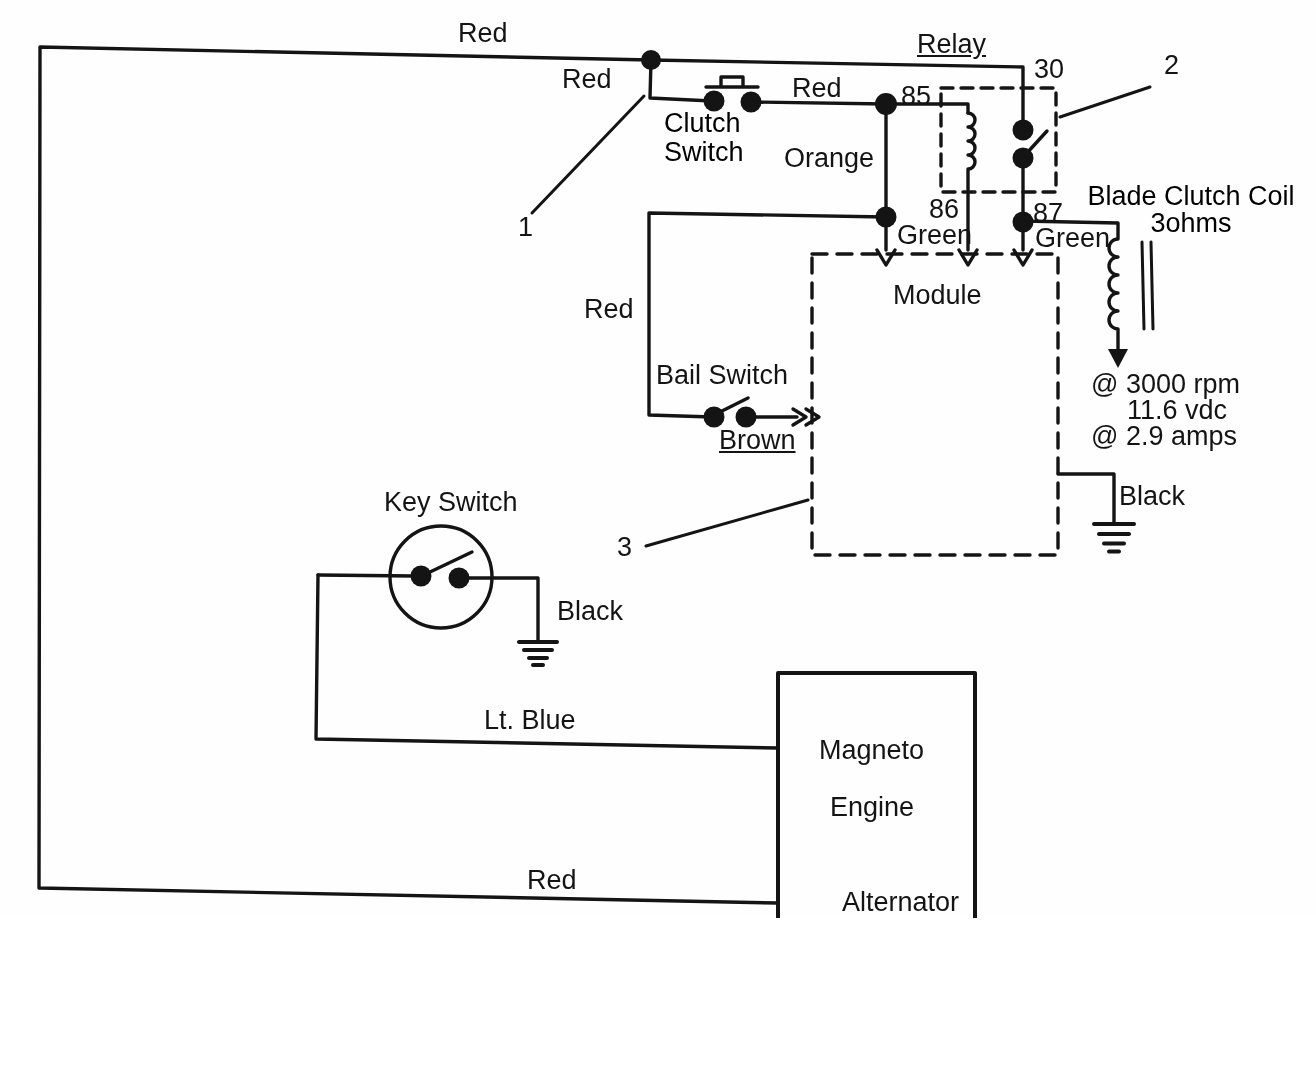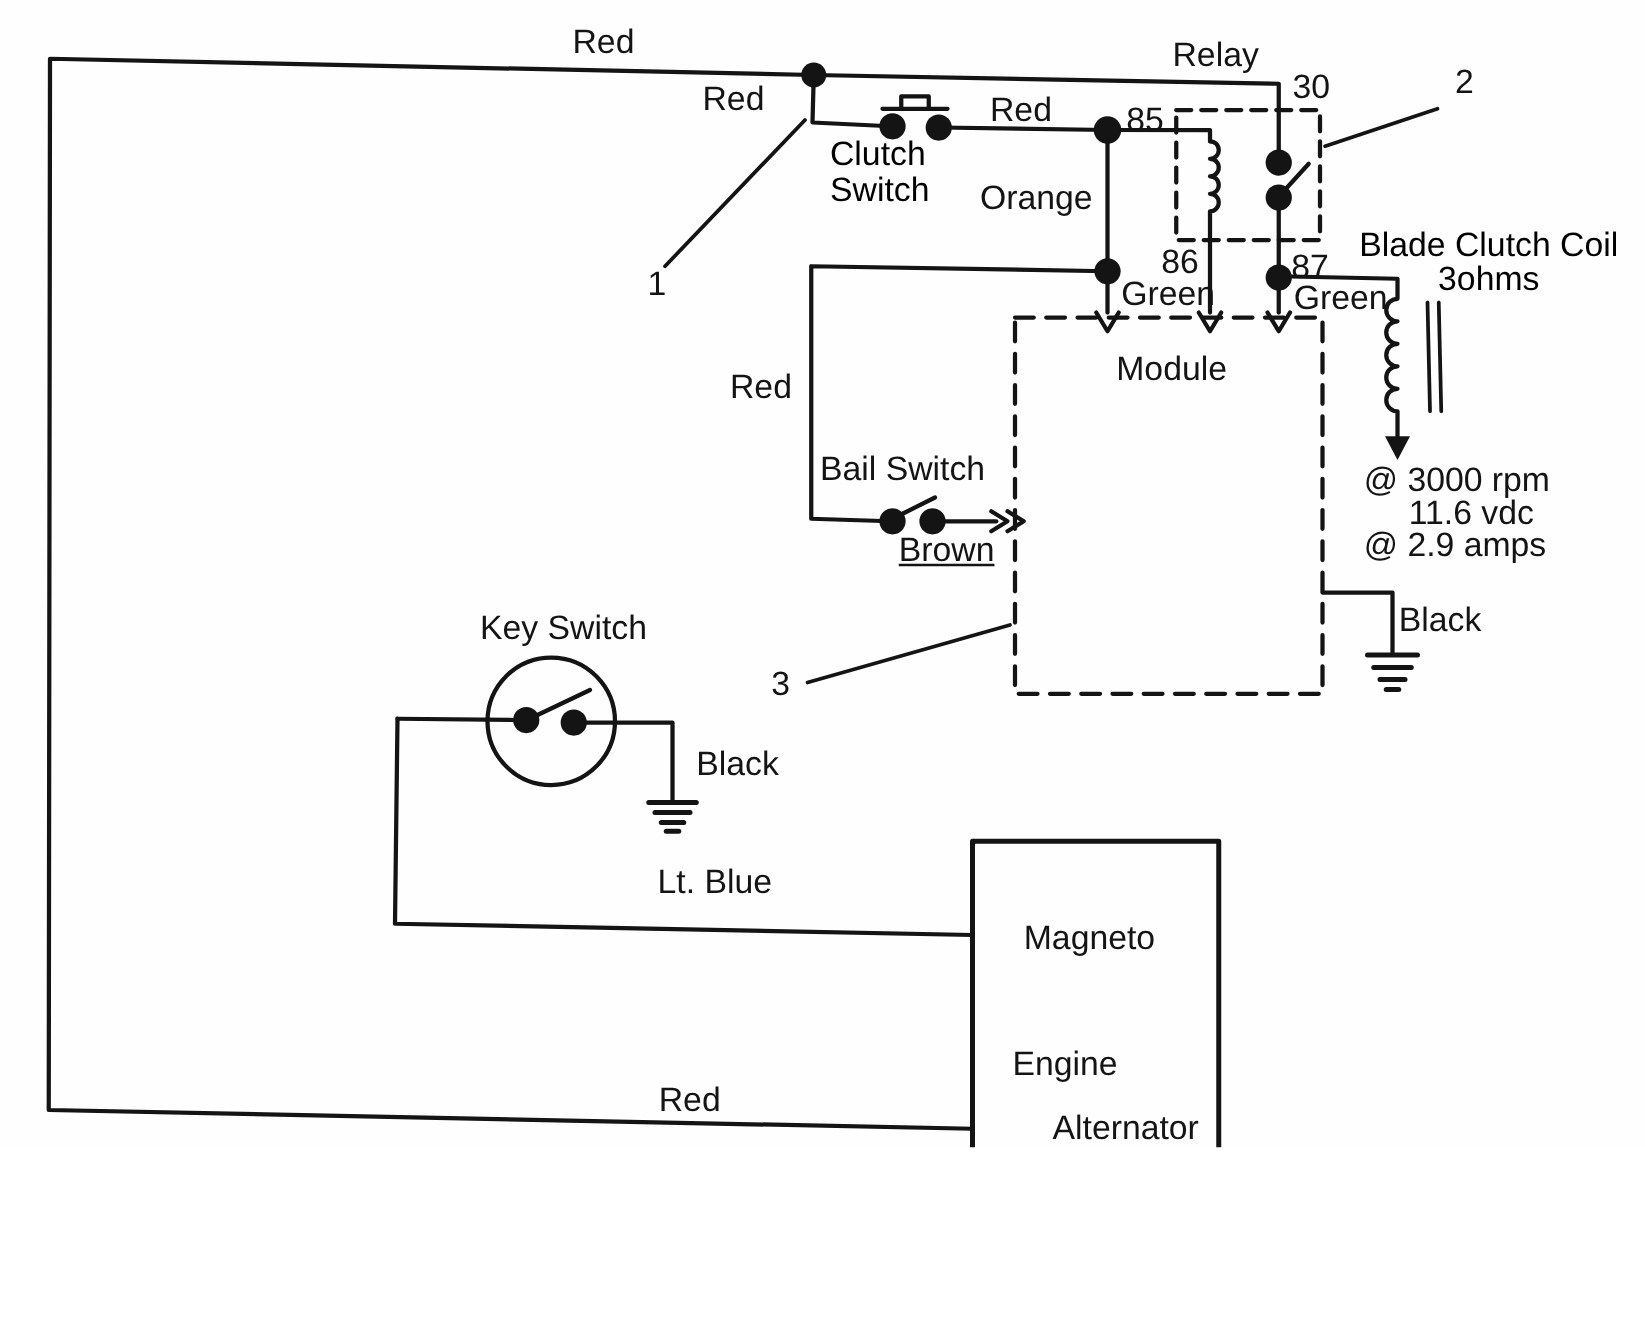--- a/index.html
+++ b/index.html
@@ -112,21 +112,21 @@
       <circle cx="1023" cy="222" r="10.5"></circle>
       <circle cx="714" cy="417" r="10.5"></circle>
       <circle cx="746" cy="417" r="10.5"></circle>
       <circle cx="421" cy="576" r="10.5"></circle>
       <circle cx="459" cy="578" r="10.5"></circle>
     </g>
   </svg>
 
   <span class="lbl" style="left:458px;top:20px;">Red</span>
   <span class="lbl" style="left:562px;top:66px;">Red</span>
-  <span class="lbl" style="left:938px;top:31px;">Relay</span>
+  <span class="lbl" style="left:917px;top:31px;text-decoration:underline;">Relay</span>
   <span class="lbl" style="left:1034px;top:56px;">30</span>
   <span class="lbl" style="left:1164px;top:52px;">2</span>
   <span class="lbl" style="left:518px;top:214px;">1</span>
 
   <div class="lbl-stack" style="left:664px;top:109px;">
     <span class="line">Clutch</span>
     <span class="line">Switch</span>
   </div>
 
   <span class="lbl" style="left:792px;top:75px;">Red</span>
@@ -149,20 +149,20 @@
 
   <span class="lbl" style="left:1091px;top:371px;">@ 3000 rpm</span>
   <span class="lbl" style="left:1127px;top:397px;">11.6 vdc</span>
   <span class="lbl" style="left:1091px;top:423px;">@ 2.9 amps</span>
 
   <span class="lbl" style="left:1119px;top:483px;">Black</span>
   <span class="lbl" style="left:617px;top:534px;">3</span>
 
   <span class="lbl" style="left:384px;top:489px;">Key Switch</span>
   <span class="lbl" style="left:557px;top:598px;">Black</span>
-  <span class="lbl" style="left:484px;top:692px;margin-left:42px;">Lt. Blue</span>
+  <span class="lbl" style="left:484px;top:707px;">Lt. Blue</span>
 
   <span class="lbl" style="left:819px;top:737px;text-align:center;">Magneto</span>
-  <span class="lbl" style="left:810px;top:794px;margin-top:44px;">Engine</span>
+  <span class="lbl" style="left:830px;top:794px;">Engine</span>
   <span class="lbl" style="left:806px;top:889px;margin-left:36px;">Alternator</span>
 
   <span class="lbl" style="left:527px;top:867px;">Red</span>
 </div>
 
 </body></html>

